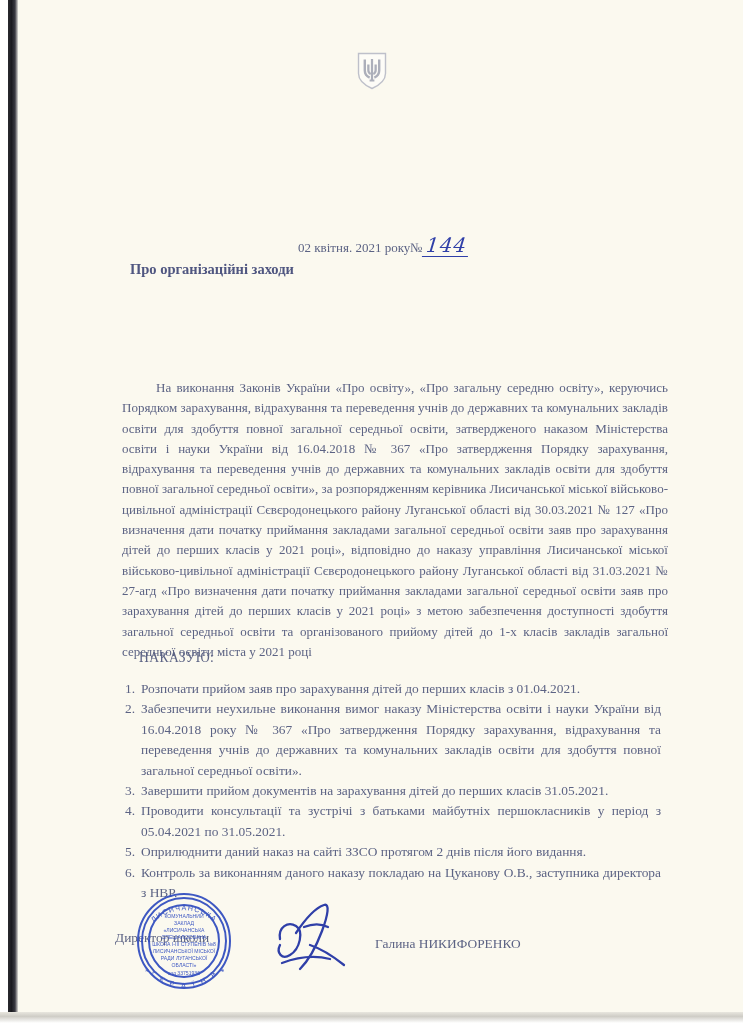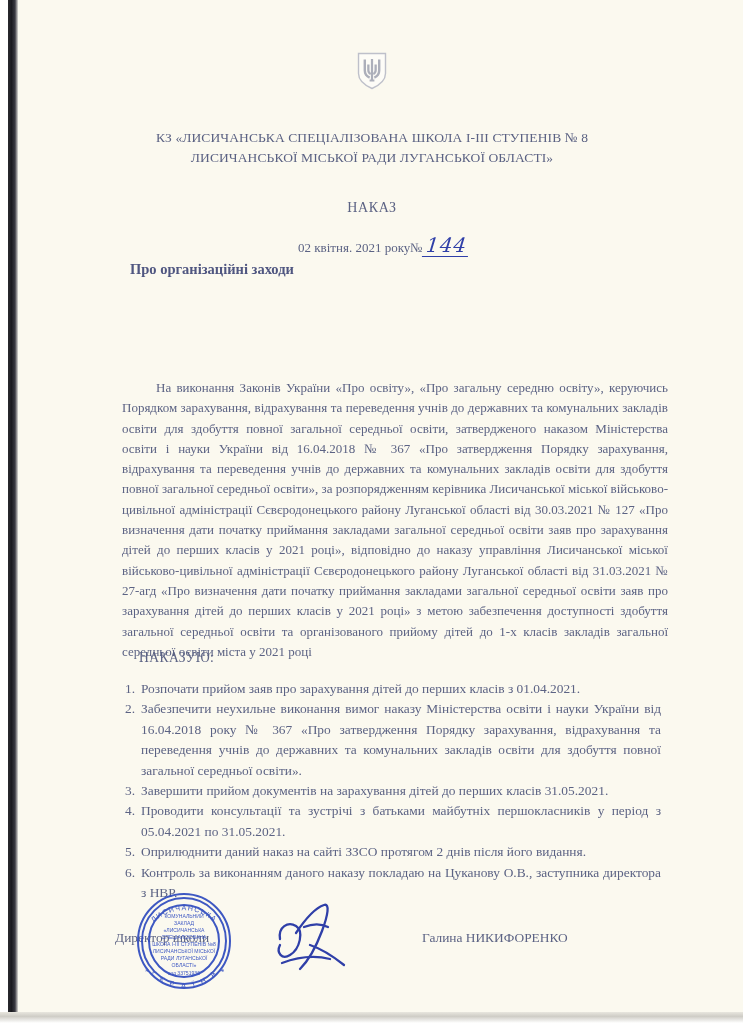--- a/index.html
+++ b/index.html
@@ -188,23 +188,22 @@
   }
   .sig-title {
     position: absolute;
     left: 0;
     top: 0;
     white-space: nowrap;
   }
   .sig-name {
     position: absolute;
     left: 260px;
-    top: 0;
+    top: 6px;
     white-space: nowrap;
-    margin-left: 47px;
   }
 
   
   .stamp {
     position: absolute;
     left: 103px;
     top: 883px;
     width: 118px;
     height: 115px;
     pointer-events: none;
@@ -238,26 +237,21 @@
           <rect x="13.9" y="7" width="2.2" height="21"></rect>
           <path d="M6.6 7.6 h2.4 v10.8 c0 2.9 1.6 4.9 4.1 6.1 l-0.9 2.3 c-3.6 -1.6 -5.6 -4.4 -5.6 -8.3 Z"></path>
           <path d="M21 7.6 h2.4 v10.9 c0 3.9 -2 6.7 -5.6 8.3 l-0.9 -2.3 c2.5 -1.2 4.1 -3.2 4.1 -6.1 Z"></path>
           <path d="M10.2 12.4 h2.3 v5.6 c0 1.4 0.6 2.3 1.6 2.9 l-0.8 2.1 c-2 -1 -3.1 -2.6 -3.1 -5 Z"></path>
           <path d="M17.5 12.4 h2.3 v5.6 c0 2.4 -1.1 4 -3.1 5 l-0.8 -2.1 c1 -0.6 1.6 -1.5 1.6 -2.9 Z"></path>
           <path d="M12.6 27.5 h4.8 v2 h-4.8 Z"></path>
         </g>
       </svg>
     </div>
 
-    <div class="org-header">
-      <div>КЗ  «ЛИСИЧАНСЬКА СПЕЦІАЛІЗОВАНА ШКОЛА І-ІІІ СТУПЕНІВ № 8</div>
-      <div>ЛИСИЧАНСЬКОЇ МІСЬКОЇ РАДИ ЛУГАНСЬКОЇ ОБЛАСТІ»</div>
-    </div>
-
-    <div class="doc-type">НАКАЗ</div>
+
 
     <div class="date-row">
       <span>02  квітня. 2021 року</span>
       <span class="order-no">
         <span>№</span><span class="hand">144</span>
       </span>
     </div>
 
     <div class="subject">
       <div>Про організаційні заходи</div>

